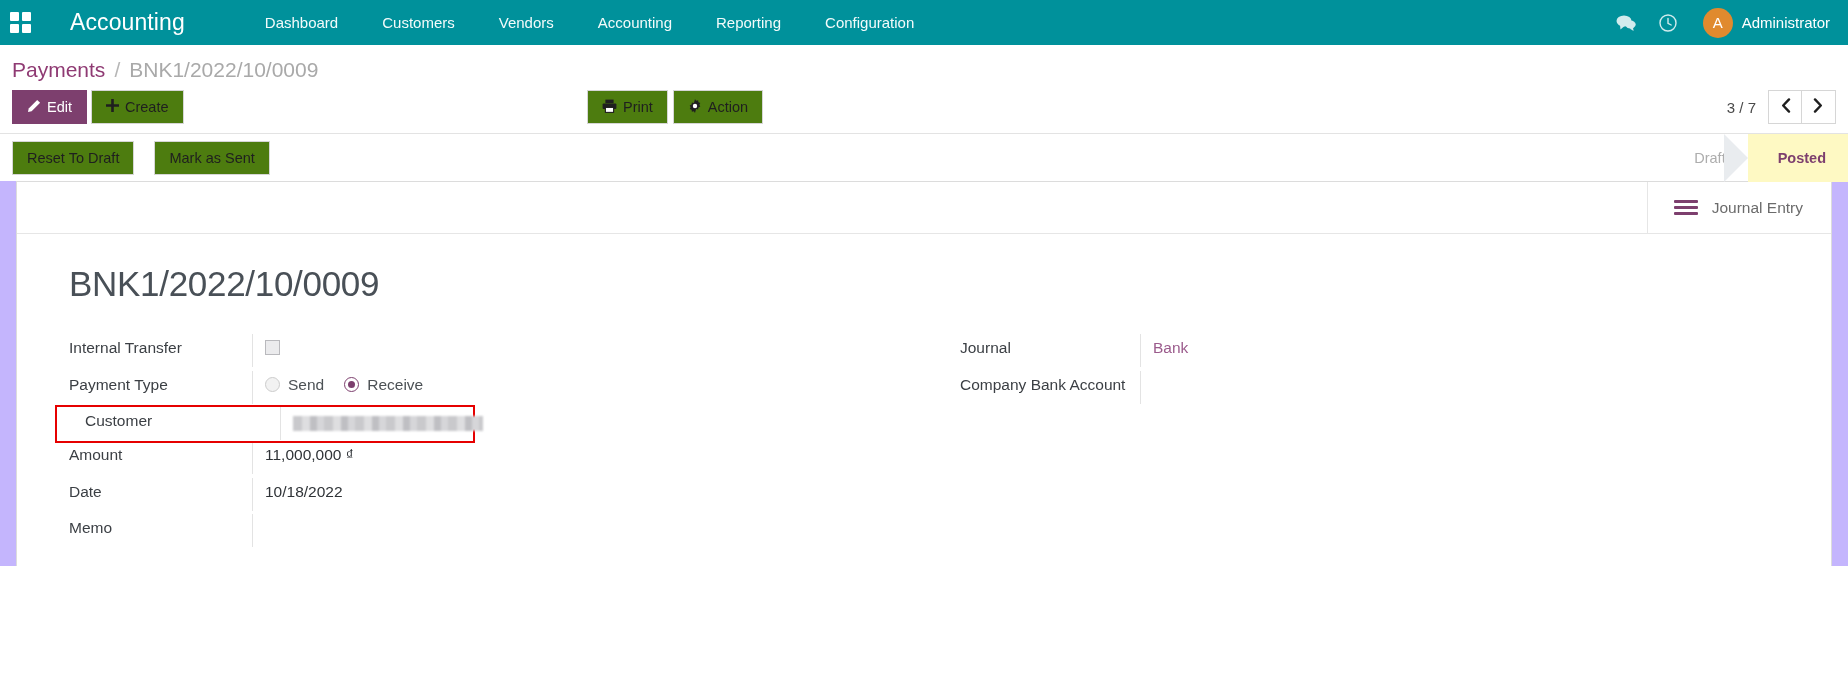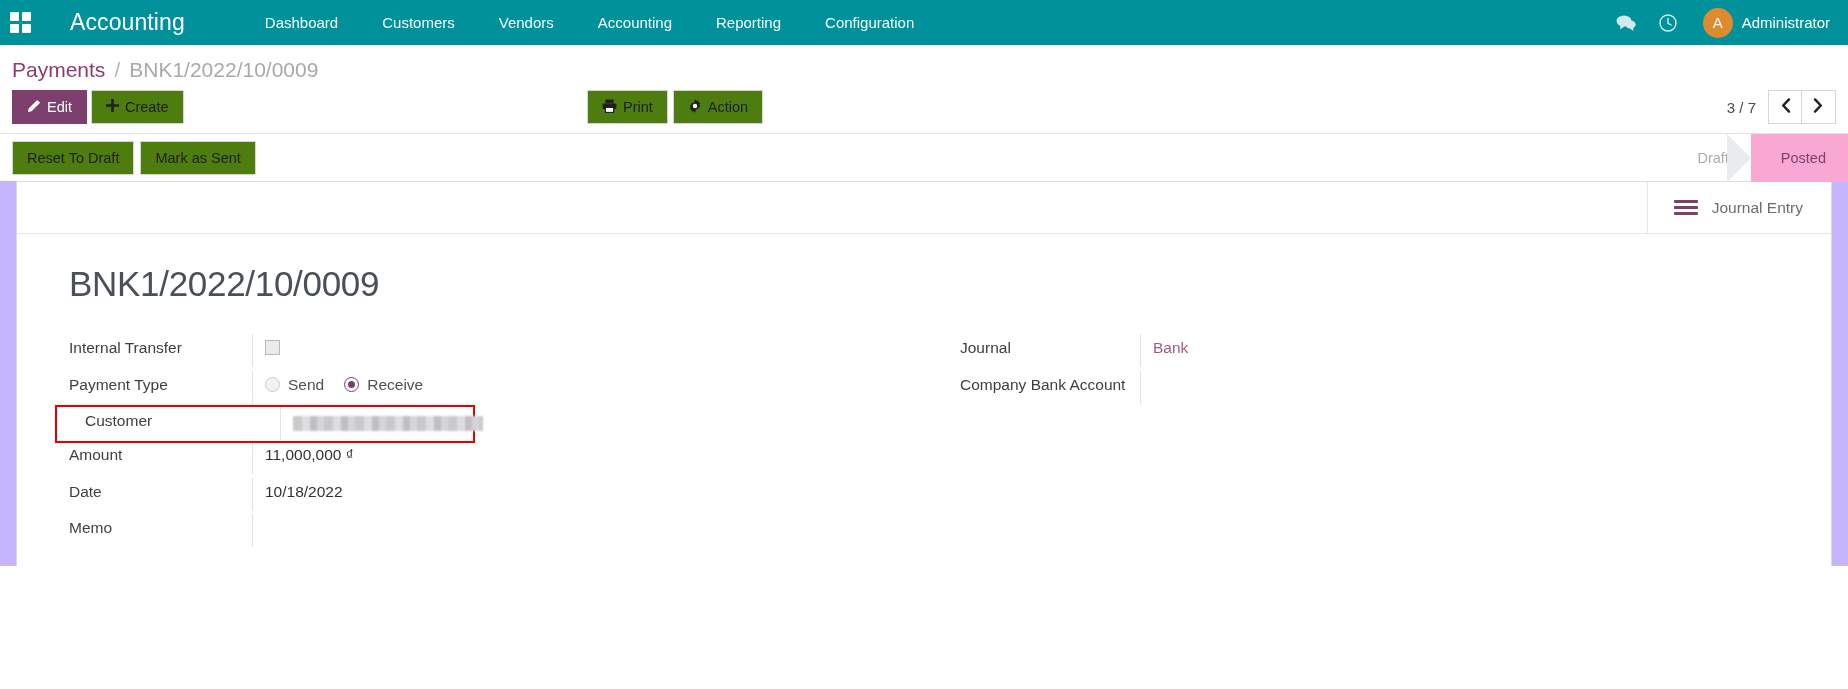--- a/index.html
+++ b/index.html
@@ -134,41 +134,42 @@
   }
   .pager-btn + .pager-btn { border-left: none; }
 
   
   .status-row {
     display: flex; align-items: center;
     border-top: 1px solid #e3e3e3;
     padding: 8px 0 8px 12px;
     height: 48px;
   }
-  .status-row .btn + .btn { margin-left: 6px; }
+  .status-row .btn + .btn { margin-left: 20px; }
   .statusbar {
     margin-left: auto;
     display: flex;
     align-items: stretch;
     height: 48px;
     margin-top: -8px;
     margin-bottom: -8px;
   }
   .pill {
     display: flex; align-items: center;
     font-size: 14.5px;
     padding: 0 22px 0 30px;
     position: relative;
     background: transparent;
     color: #adadad;
     cursor: pointer;
   }
   .pill.active {
-    background: #f9a8d4;
+    background: #fef9c3;
     color: #7d3f6e;
+    font-weight: bold;
   }
   .pill.active::before {
     content: "";
     position: absolute;
     left: -24px; top: 0;
     border-style: solid;
     border-width: 24px 0 24px 24px;
     border-color: transparent transparent transparent #e9ecef;
   }
   .pill.active::after {

